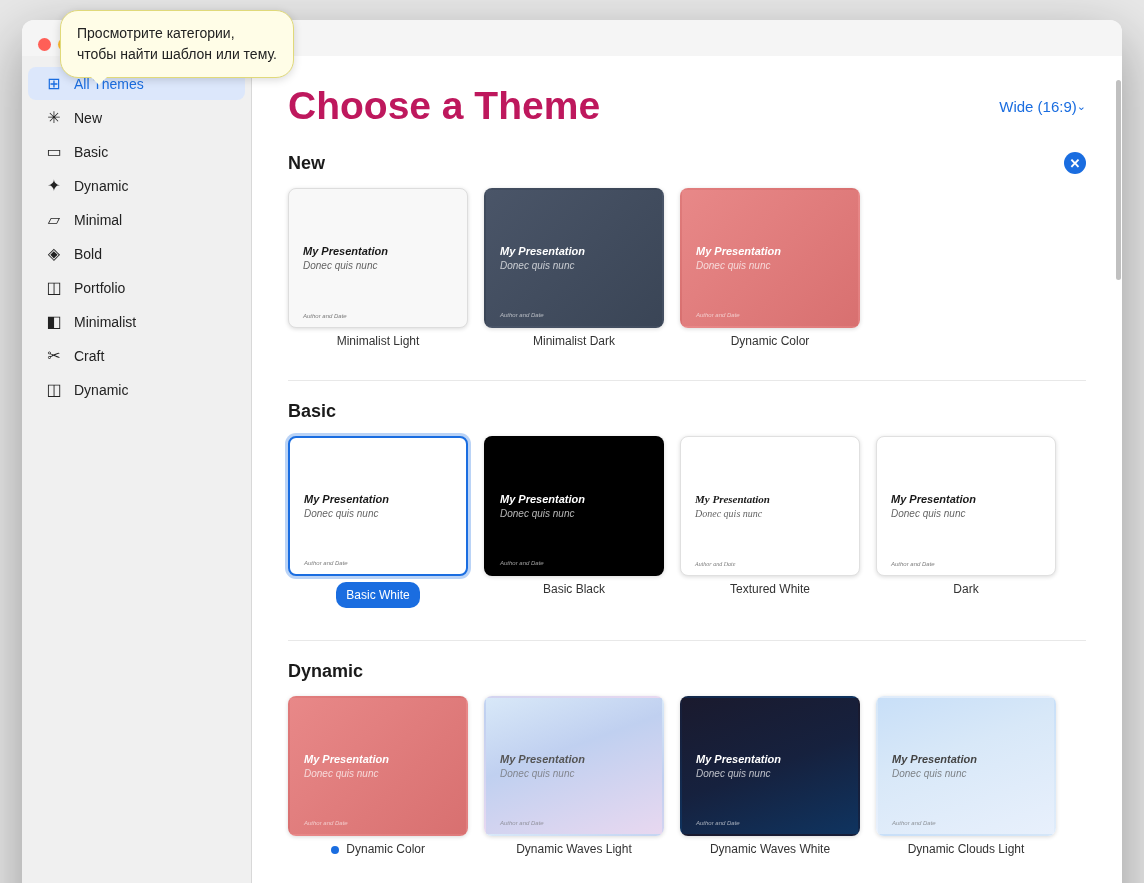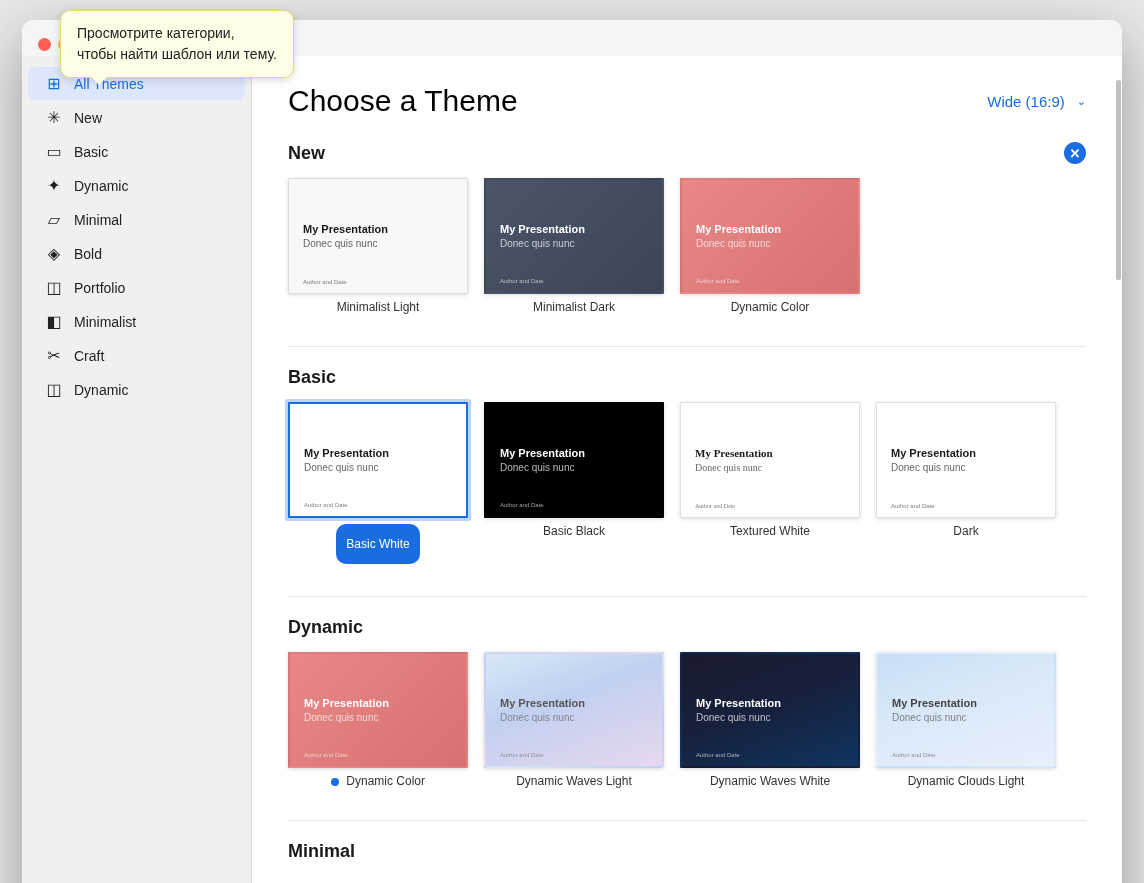--- a/index.html
+++ b/index.html
@@ -12,21 +12,21 @@
       min-height: 100vh;
       padding: 20px;
     }
 
     .tooltip-bubble {
       position: absolute;
       top: 10px;
       left: 60px;
       background: #fffde7;
       border: 1px solid #e0d97a;
-      border-radius: 10px;
+      border-radius: 18px;
       padding: 12px 16px;
       font-size: 14px;
       line-height: 1.5;
       color: #222;
       max-width: 280px;
       box-shadow: 0 2px 8px rgba(0,0,0,0.15);
       z-index: 100;
     }
     .tooltip-bubble::after {
       content: '';
@@ -117,32 +117,32 @@
       position: relative;
     }
 
     .main-header {
       display: flex;
       align-items: center;
       justify-content: space-between;
       margin-bottom: 24px;
     }
     .main-title {
-      font-size: 30px;
-      font-weight: 400;
-      color: #000000;
+      font-size: 39px;
+      font-weight: 700;
+      color: #be185d;
     }
     .aspect-ratio-selector {
       color: #1a6de0;
       font-size: 15px;
       font-weight: 500;
       cursor: pointer;
       display: flex;
       align-items: center;
-      gap: 12px;
+      gap: 0;
     }
     .chevron-down { font-size: 11px; }
 
     
     .section {
       margin-bottom: 32px;
     }
     .section-header {
       display: flex;
       align-items: center;
@@ -174,43 +174,44 @@
 
     .theme-card {
       display: flex;
       flex-direction: column;
       align-items: center;
       cursor: pointer;
       flex-shrink: 0;
     }
     .theme-thumbnail {
       width: 180px;
-      height: 116px;
-      border-radius: 1px;
+      height: 140px;
+      border-radius: 8px;
       overflow: hidden;
       position: relative;
       border: 2px solid transparent;
       box-shadow: 0 1px 4px rgba(0,0,0,0.15);
+      font-style: italic;
     }
     .theme-thumbnail.selected {
       border-color: #1a6de0;
       box-shadow: 0 0 0 3px rgba(26,109,224,0.3);
     }
     .theme-label {
       margin-top: 6px;
       font-size: 12px;
       color: #333;
       text-align: center;
     }
     .theme-label-badge {
       background: #1a6de0;
       color: white;
       font-size: 12px;
       border-radius: 10px;
-      padding: 13px 10px;
+      padding: 6px 10px;
       margin-top: 6px;
       text-align: center;
     }
     .dot-indicator {
       display: inline-block;
       width: 8px; height: 8px;
       border-radius: 50%;
       background: #1a6de0;
       margin-right: 4px;
       vertical-align: middle;

